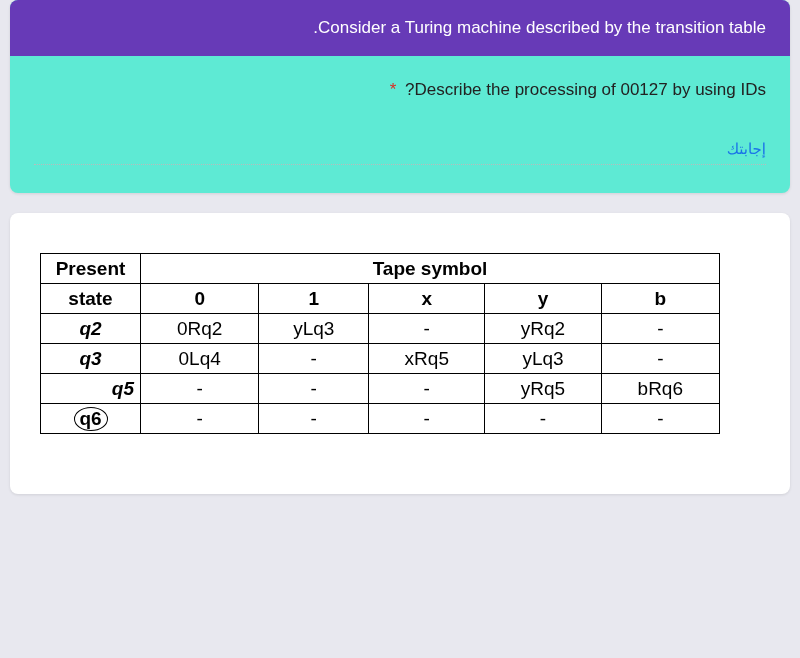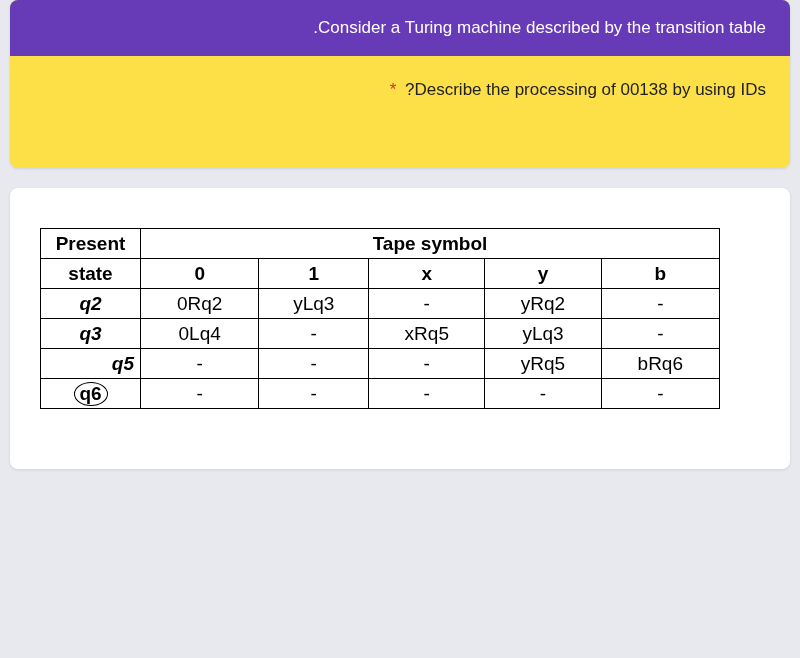--- a/index.html
+++ b/index.html
@@ -6,21 +6,21 @@
   body {
     margin: 0;
     padding: 0;
     font-family: Arial, sans-serif;
     background: #e8e8ef;
     width: 800px;
     height: 658px;
     overflow: hidden;
   }
   .card {
-    background: #fde047;
+    background: #5eead4;
     border-radius: 8px;
     margin: 0 10px 20px 10px;
     overflow: hidden;
     box-shadow: 0 1px 3px rgba(0,0,0,0.1);
   }
   .header-bar {
     background: #673ab7;
     color: #fff;
     padding: 18px 24px;
     font-size: 17px;
@@ -87,22 +87,23 @@
 </head>
 <body>
 
 <div class="card">
   <div class="header-bar">
     <span>.Consider a Turing machine described by the transition table</span>
   </div>
   <div class="question-body">
     <div class="question-text">
       <span class="required">*</span>
-      <span>?Describe the processing of 00138 by using IDs</span>
+      <span>?Describe the processing of 00127 by using IDs</span>
     </div>
+    <span class="answer-label">إجابتك</span>
   </div>
 </div>
 
 <div class="table-card">
   <table class="tm">
     <tbody>
         <tr>
       <th class="hdr state-col">Present</th>
       <th class="hdr" colspan="5">Tape symbol</th>
     </tr>

